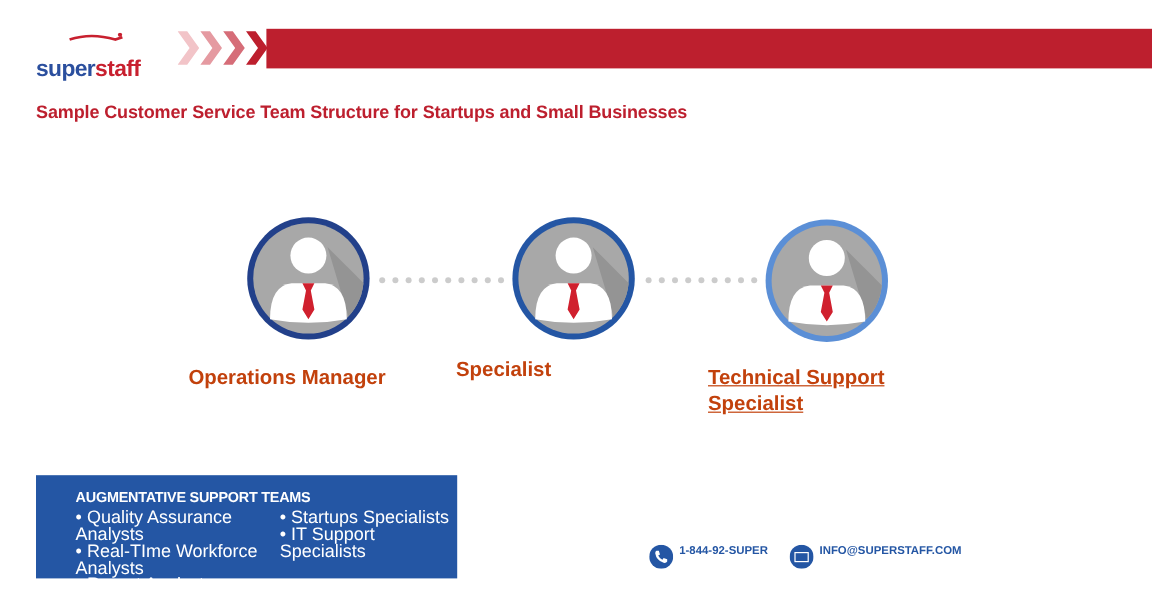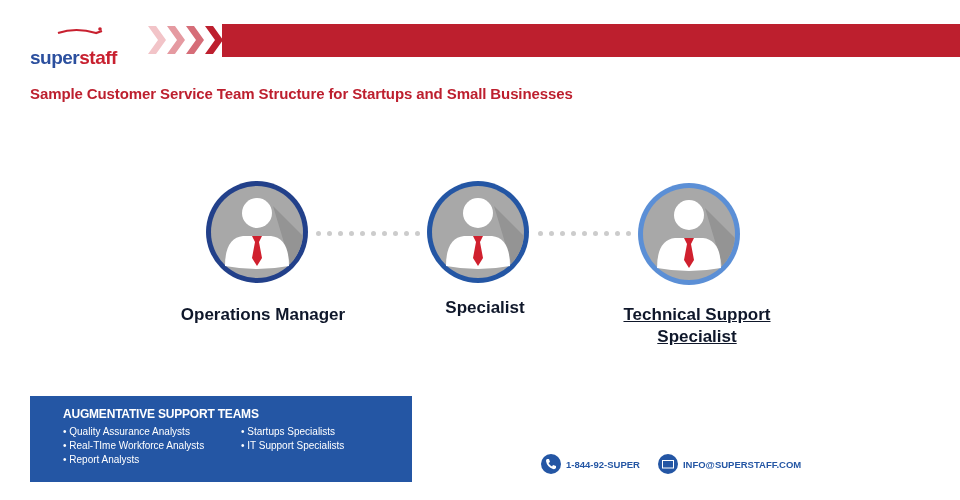--- a/index.html
+++ b/index.html
@@ -16,30 +16,30 @@
     .red-bar { position: absolute; left: 222px; top: 24px; width: 738px; height: 33px; background: #bd1f2e; }
 
     .title { position: absolute; left: 30px; top: 85px; font-size: 15px; font-weight: bold; color: #bd1f2e; letter-spacing: -0.1px; }
 
     .node { position: absolute; width: 108px; height: 108px; }
     .node svg { width: 100%; height: 100%; }
 
     .dots { position: absolute; top: 231px; height: 6px; display: flex; gap: 6px; }
     .dot { width: 5px; height: 5px; border-radius: 50%; background: #cccccc; }
 
-    .label { position: absolute; font-size: 17px; font-weight: bold; color: #0f172a; text-align: center; line-height: 22px; }
+    .label { position: absolute; font-size: 17px; font-weight: bold; color: #c2410c; text-align: left; line-height: 22px; }
 
-    .aug-box { position: absolute; left: 30px; top: 396px; width: 382px; height: 86px; background: #2456a4; color: #fff; padding: 11px 0 0 33px; }
+    .aug-box { position: absolute; left: 30px; top: 396px; width: 351px; height: 86px; background: #2456a4; color: #fff; padding: 11px 0 0 33px; }
     .aug-title { font-size: 12px; font-weight: bold; letter-spacing: -0.2px; margin-bottom: 4px; }
     .aug-cols { display: flex; gap: 6px; }
-    .aug-col { font-size: 10px; line-height: 14px; }
+    .aug-col { font-size: 15px; line-height: 14px; }
     .aug-col div::before { content: "• "; }
 
     .contacts { position: absolute; top: 454px; left: 541px; display: flex; align-items: center; font-size: 9.5px; font-weight: bold; color: #2456a4; }
-    .contact { display: flex; align-items: center; margin-right: 18px; }
+    .contact { display: flex; margin-right: 18px; }
     .contact-icon { width: 20px; height: 20px; margin-right: 5px; }
   </style>
 </head>
 <body>
 
 <div class="logo">
   <svg class="logo-swoosh" viewBox="0 0 48 10">
     <path d="M2 6 Q20 0 40 6 L46 4" stroke="#c8202f" stroke-width="2.2" fill="none"></path>
     <circle cx="44" cy="2" r="1.8" fill="#c8202f"></circle>
   </svg>

